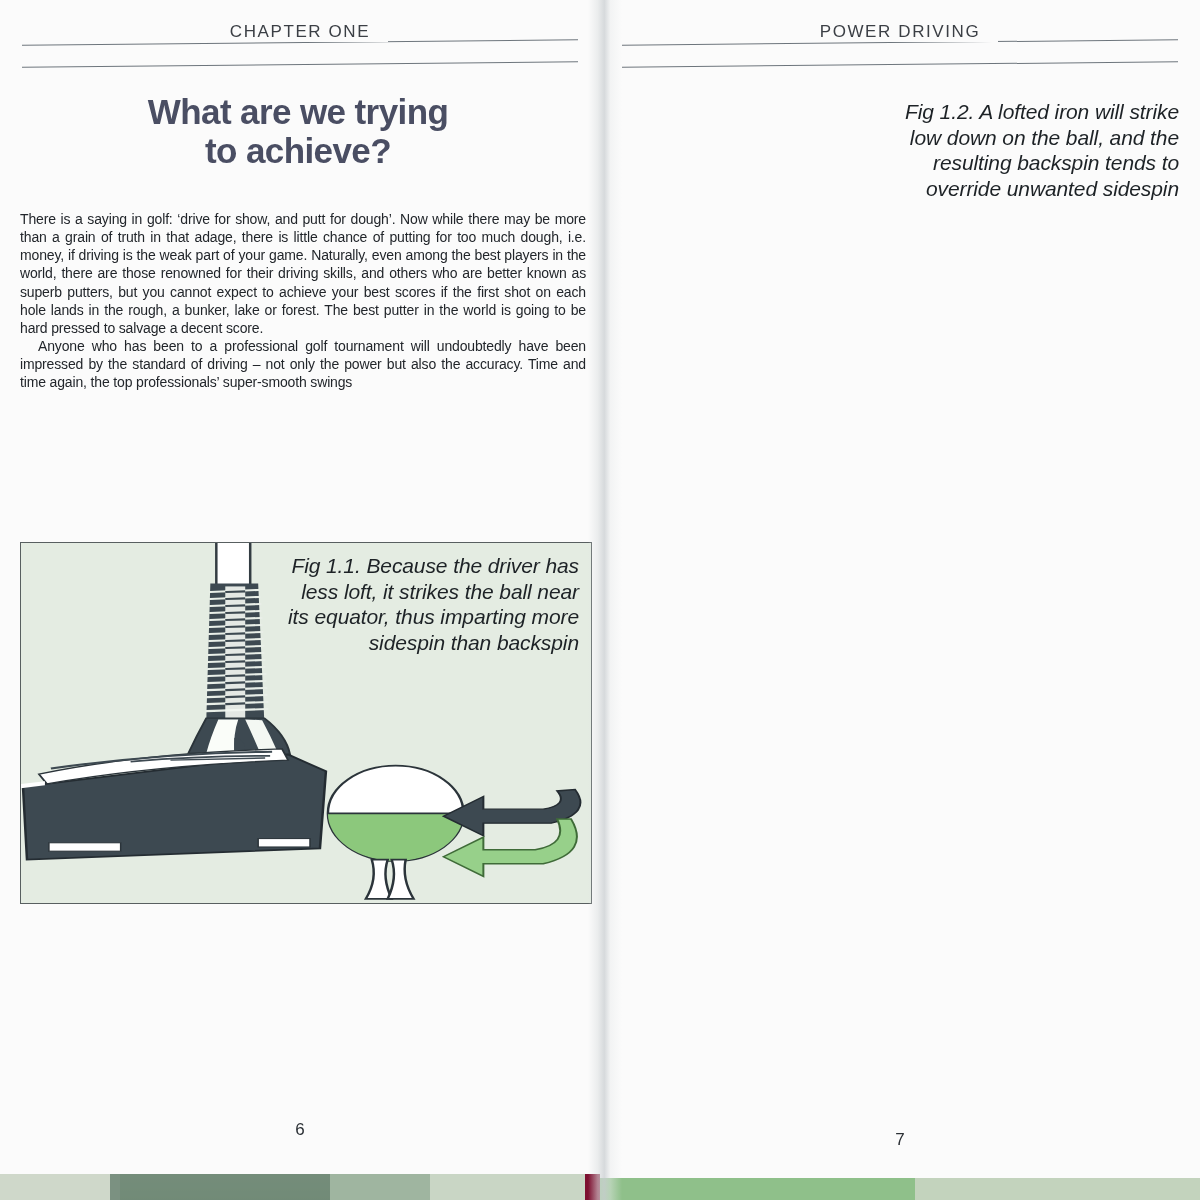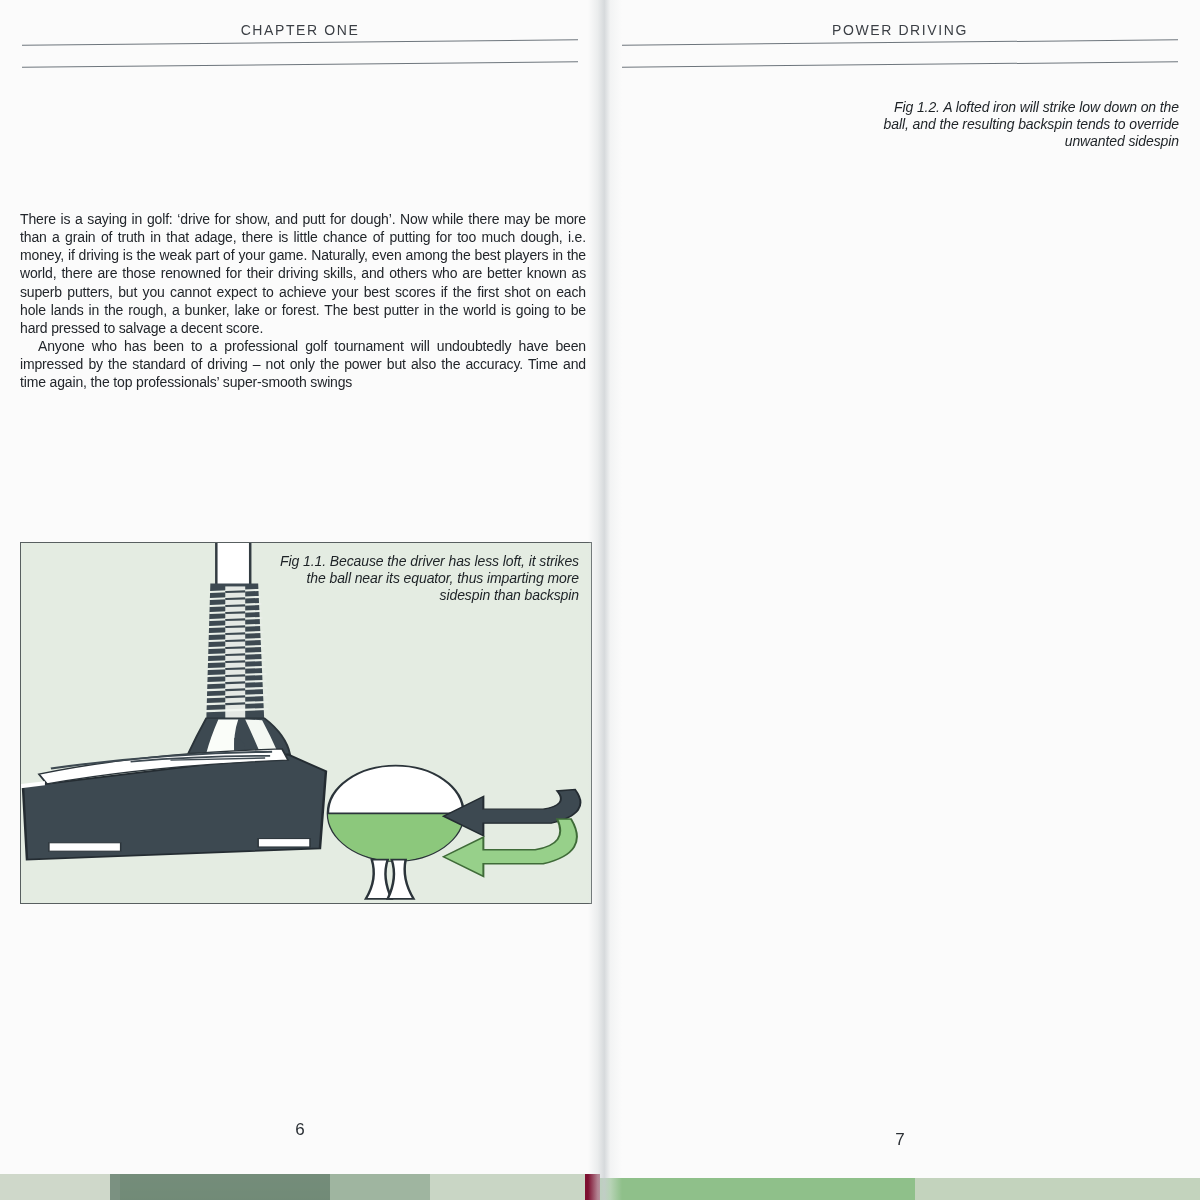--- a/index.html
+++ b/index.html
@@ -90,21 +90,21 @@
     height: 1px;
     background: #6d757c;
   }
   .runhead .rule-top    { top: 20px;  transform: rotate(-0.55deg); }
   .runhead .rule-bottom { top: 42px;  transform: rotate(-0.55deg); }
   .runhead .rh-text {
     position: absolute;
     left: 0; right: 0;
     top: 0;
     text-align: center;
-    font-size: 14px;
+    font-size: 17px;
     letter-spacing: 1.6px;
     color: #3b3f45;
     background: #fbfbfb;
     padding: 0 18px;
     width: fit-content;
     margin: 0 auto;
     z-index: 2;
   }
 
   
@@ -153,21 +153,21 @@
   .fig1 { left: 20px;  top: 542px; width: 572px; height: 362px; }
   .fig2 { left: 626px; top: 88px;  width: 566px; height: 500px; }
 
   .fig-caption {
     position: absolute;
     right: 12px;
     top: 10px;
     width: 300px;
     text-align: right;
     font-style: italic;
-    font-size: 14px;
+    font-size: 21px;
     line-height: 1.22;
     color: #1d2226;
     letter-spacing: -0.1px;
     z-index: 4;
   }
 
   .turf-band {
     position: absolute;
     background: #6cb254;
     border: 1.5px solid #3f5b34;
@@ -200,20 +200,24 @@
 <div class="spread">
 
   <div class="page page-left">
 
     <div class="runhead">
       <div class="rule rule-top"></div>
       <div class="rule rule-bottom"></div>
       <div class="rh-text">CHAPTER ONE</div>
     </div>
 
+    <div class="headline">
+      <div>What are we trying</div>
+      <div>to achieve?</div>
+    </div>
 
     <div class="body-copy left-copy">
       <p>There is a saying in golf: ‘drive for show, and putt for dough’. Now while there may be more than a grain of truth in that adage, there is little chance of putting for too much dough, i.e. money, if driving is the weak part of your game. Naturally, even among the best players in the world, there are those renowned for their driving skills, and others who are better known as superb putters, but you cannot expect to achieve your best scores if the first shot on each hole lands in the rough, a bunker, lake or forest. The best putter in the world is going to be hard pressed to salvage a decent score.</p>
       <p class="indent">Anyone who has been to a professional golf tournament will undoubtedly have been impressed by the standard of driving – not only the power but also the accuracy. Time and time again, the top professionals’ super-smooth swings</p>
     </div>
 
     <div class="figure fig1">
       <div class="fig-art">
         <svg viewBox="0 0 572 514" preserveAspectRatio="none" aria-hidden="true">
           <defs>

